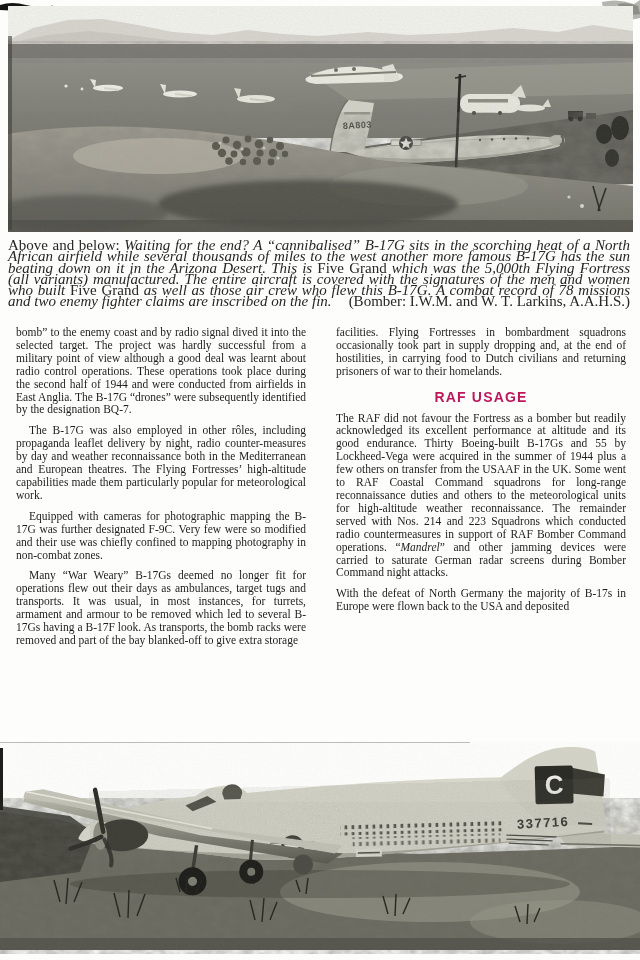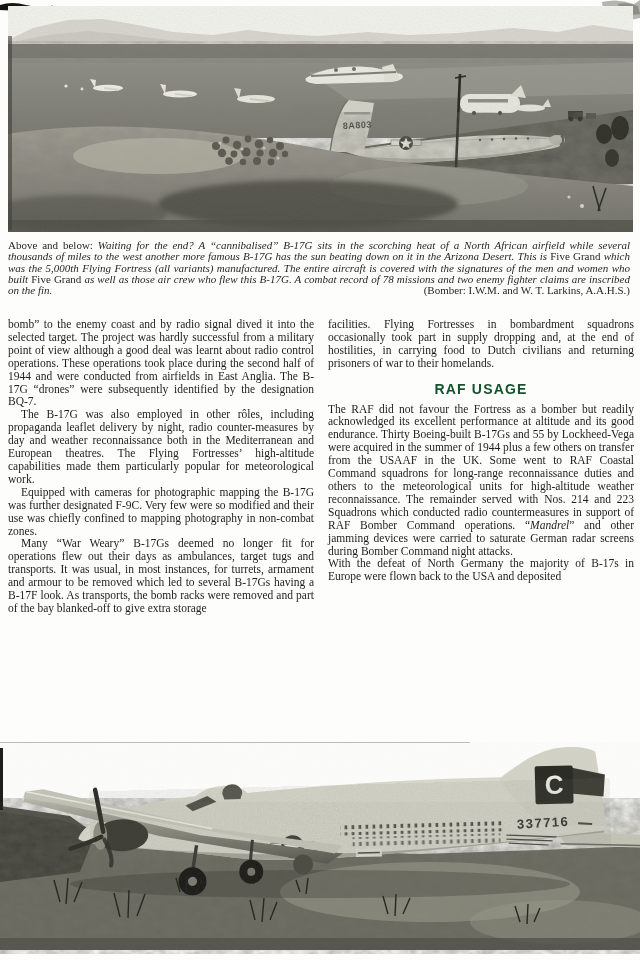--- a/index.html
+++ b/index.html
@@ -1,29 +1,29 @@
 <!DOCTYPE html>
 <html><head>
 <meta charset="utf-8">
 <style>
   html,body{margin:0;padding:0;}
   body{width:640px;height:960px;background:#fdfdfb;font-family:"Liberation Serif",serif;overflow:hidden;}
   .page{position:relative;width:640px;height:960px;background:#fdfdfb;}
   .photo-top{position:absolute;left:8px;top:6px;width:625px;height:226px;}
   .photo-bottom{position:absolute;left:0px;top:742px;width:640px;height:212px;}
-  .caption{position:absolute;left:8px;top:240px;width:622px;font-size:11px;line-height:11.3px;color:#262624;text-align:justify;}
+  .caption{position:absolute;left:8px;top:240px;width:622px;font-size:15px;line-height:11.3px;color:#262624;text-align:justify;}
   .caption .it{font-style:italic;}
   .caption .rm{font-style:normal;}
   .caption .credit{float:right;font-style:normal;}
   .col{position:absolute;top:318px;width:306px;font-size:11.5px;line-height:12.9px;color:#1d1d1b;text-align:justify;}
   .col-left{left:8px;}
   .col-right{left:328px;}
-  .col p{margin:0;}
+  .col p{margin:8px;}
   .col p.indent{text-indent:13px;}
-  .col h3{margin:13px 0 7px 0;font-family:"Liberation Sans",sans-serif;font-weight:bold;font-size:14px;letter-spacing:1.2px;text-align:center;color:#14532d;}
+  .col h3{margin:13px 0 7px 0;font-family:"Liberation Sans",sans-serif;font-weight:bold;font-size:14px;letter-spacing:1.2px;text-align:center;color:#be185d;}
   .ital{font-style:italic;}
   .artifact-tl{position:absolute;left:0;top:0;}
   .artifact-tr{position:absolute;right:0;top:0;}
   svg{display:block;}
   text{font-family:"Liberation Sans",sans-serif;}
 </style>
 </head>
 <body>
 
 <div class="page">

